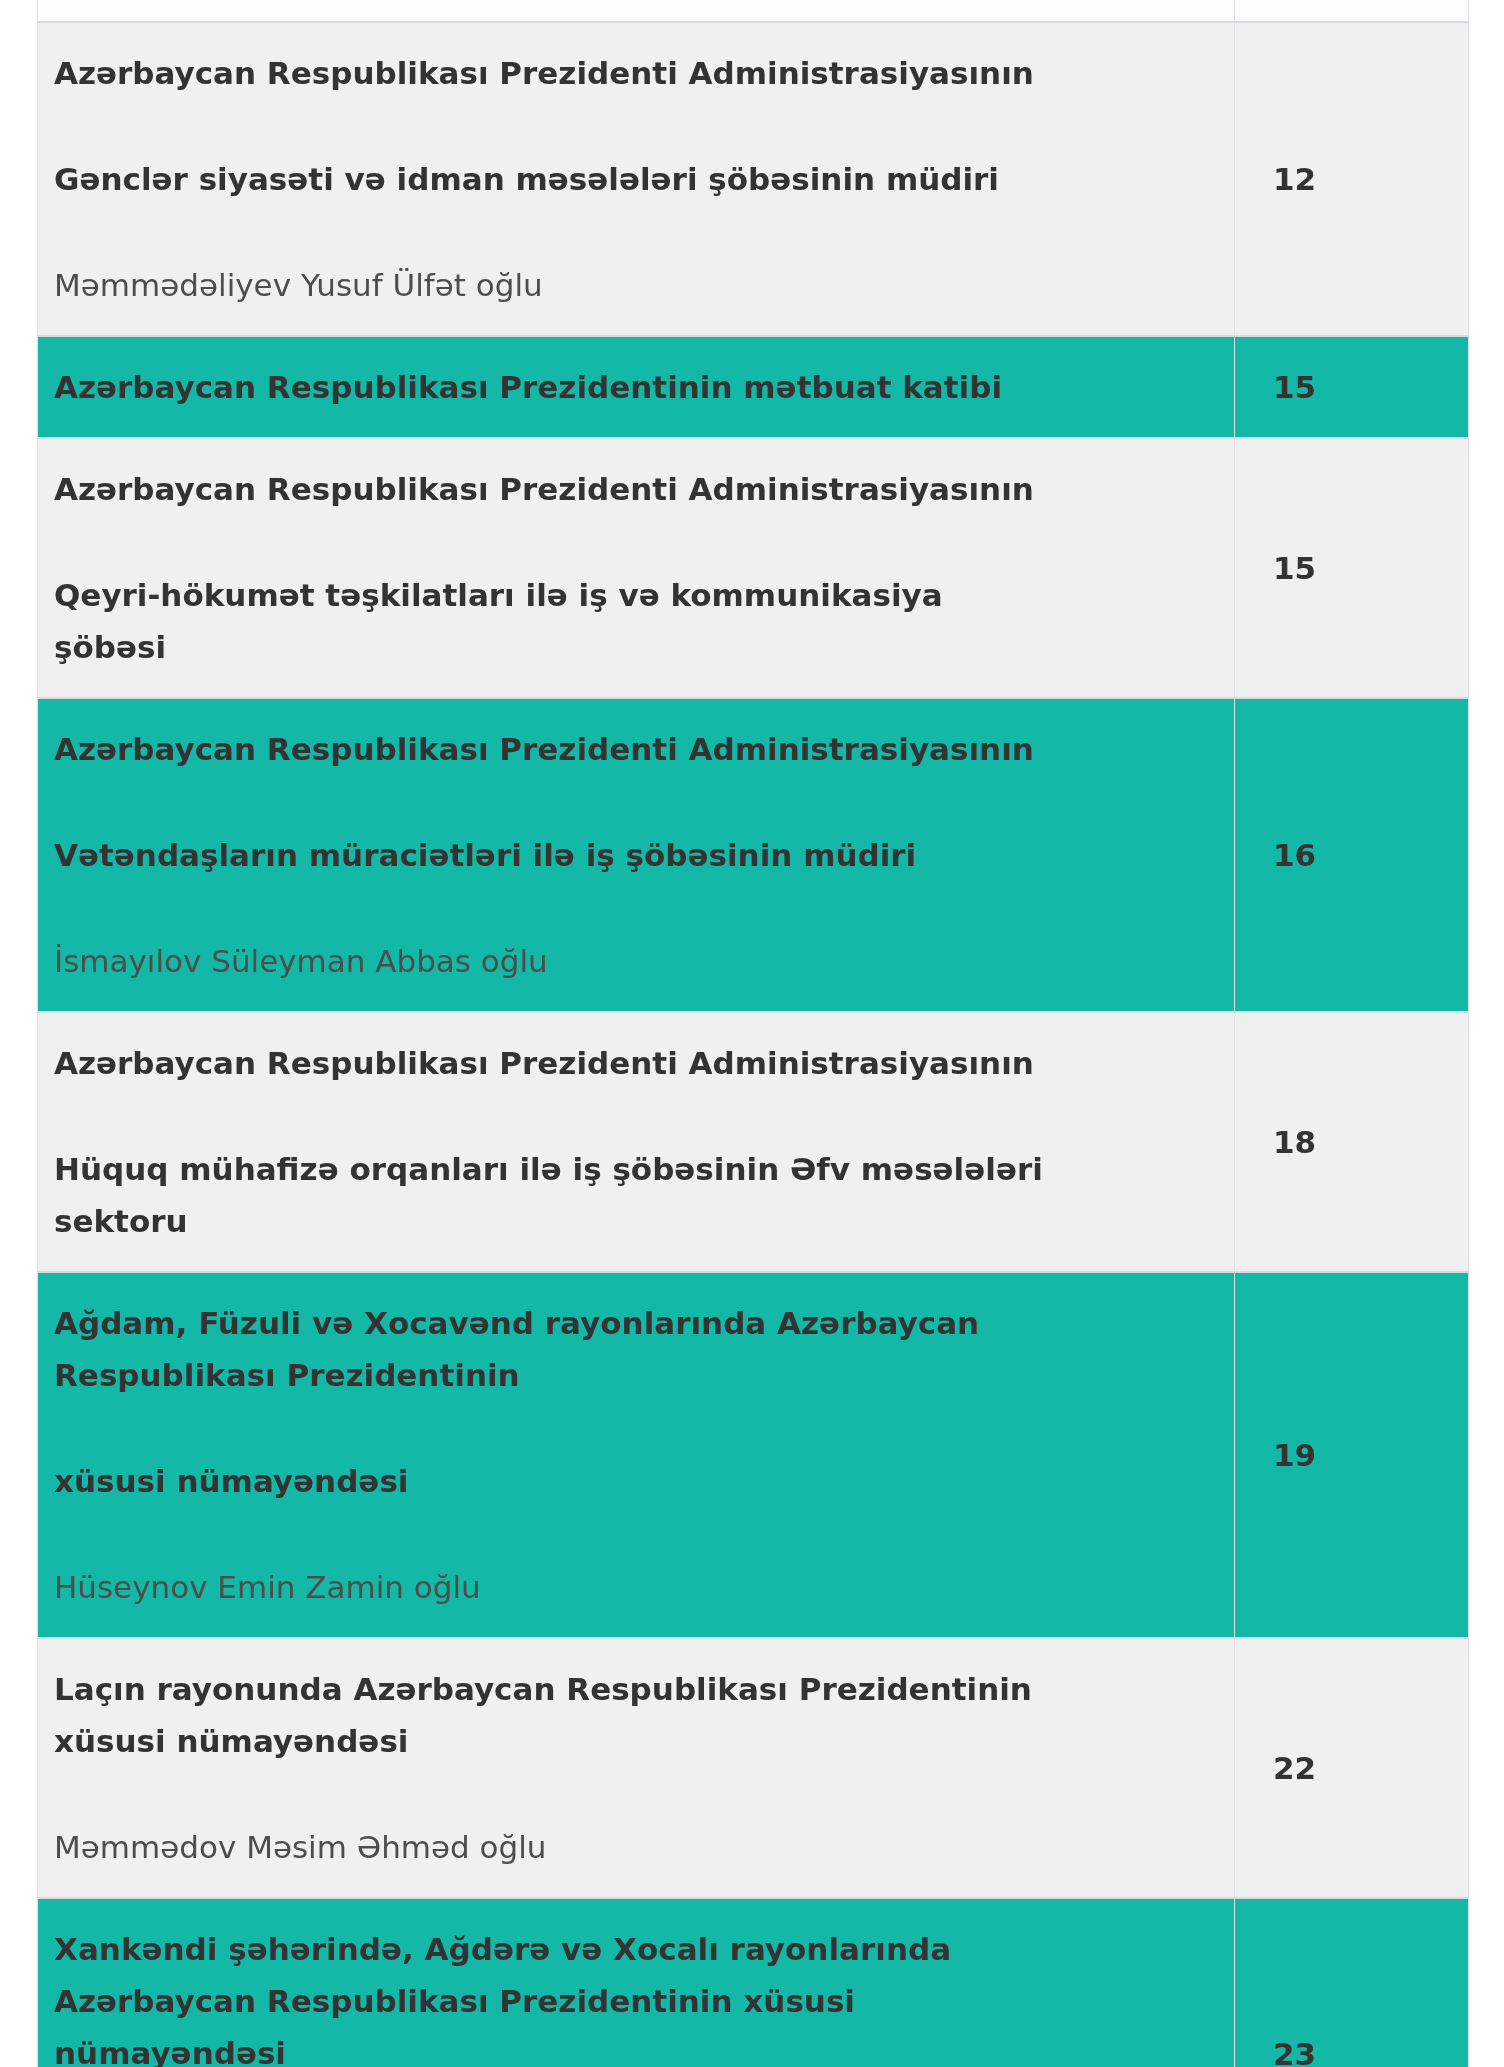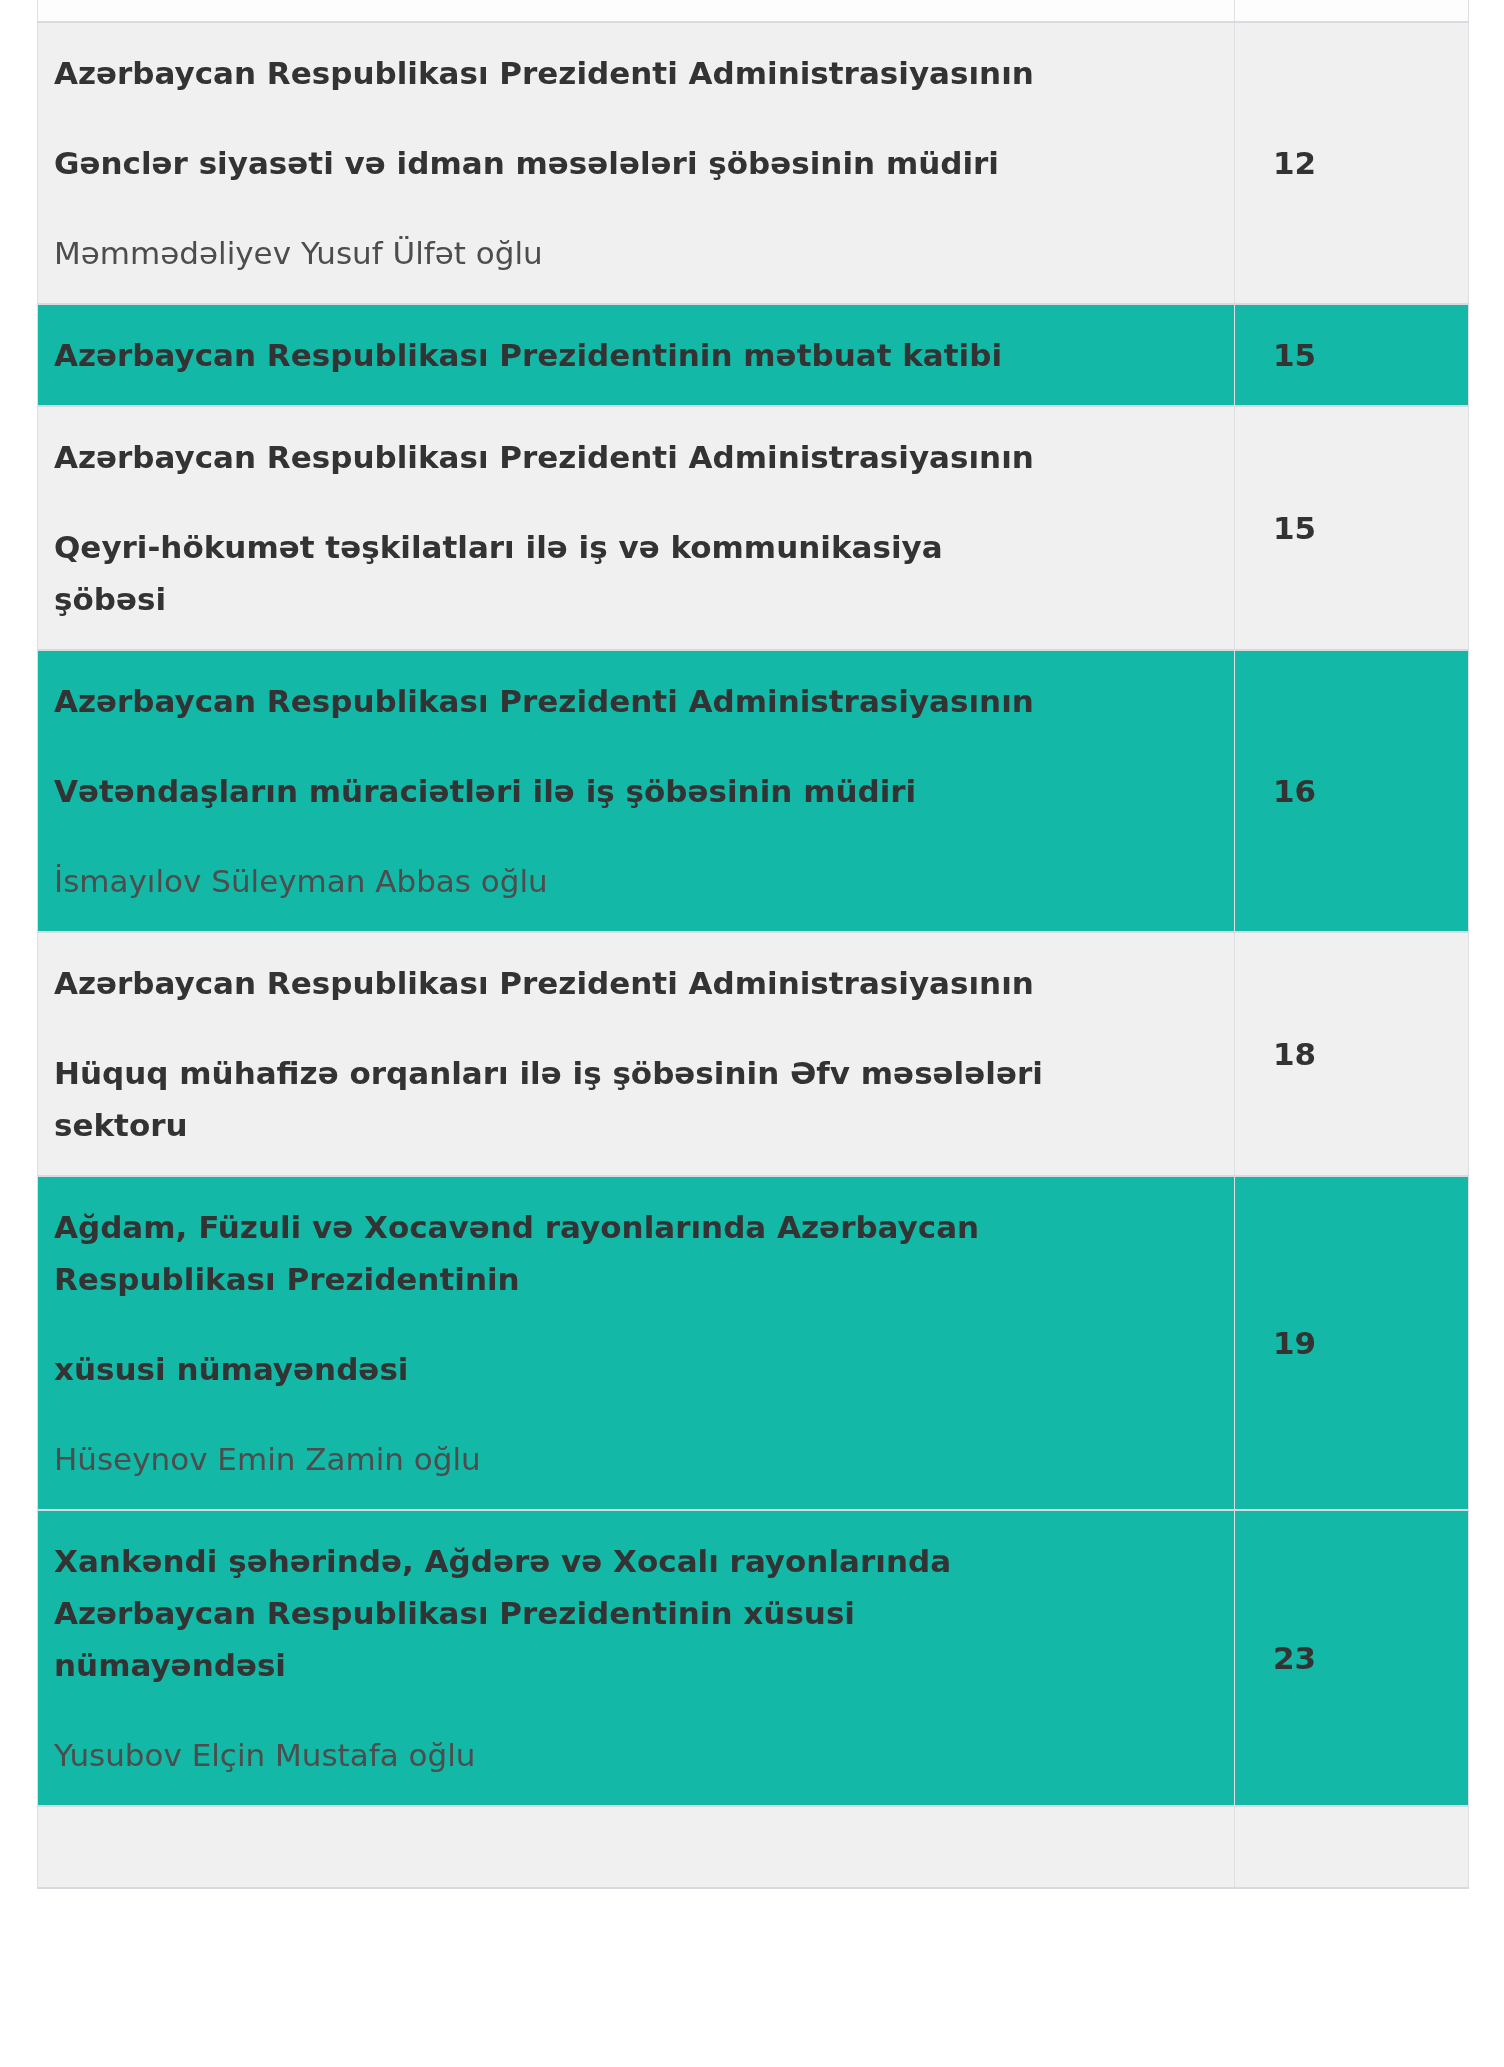--- a/index.html
+++ b/index.html
@@ -36,21 +36,21 @@
   tr.shade-white td { background: #14b8a6; }
 
   td.pos { padding: 24px 16px; }
   td.num { padding: 24px 38px; }
 
   td.pos p {
     margin: 0;
     font-size: 31px;
     line-height: 52px;
   }
-  td.pos p + p { margin-top: 38px; }
+  td.pos p + p { margin-top: 54px; }
   td.pos p.bold {
     font-weight: bold;
     color: #333333;
   }
   td.pos p.regular {
     font-weight: normal;
     color: #4d4d4d;
   }
   .ln { display: block; }
 
@@ -169,20 +169,34 @@
               <span class="ln">xüsusi nümayəndəsi</span>
             </p>
             <p class="regular">
               <span class="ln">Hüseynov Emin Zamin oğlu</span>
             </p>
           </td>
           <td class="num">
             <p>19</p>
           </td>
         </tr>
+        <tr class="shade-gray">
+          <td class="pos">
+            <p class="bold">
+              <span class="ln">Laçın rayonunda Azərbaycan Respublikası Prezidentinin</span>
+              <span class="ln">xüsusi nümayəndəsi</span>
+            </p>
+            <p class="regular">
+              <span class="ln">Məmmədov Məsim Əhməd oğlu</span>
+            </p>
+          </td>
+          <td class="num">
+            <p>22</p>
+          </td>
+        </tr>
         <tr class="shade-white">
           <td class="pos">
             <p class="bold">
               <span class="ln">Xankəndi şəhərində, Ağdərə və Xocalı rayonlarında</span>
               <span class="ln">Azərbaycan Respublikası Prezidentinin xüsusi</span>
               <span class="ln">nümayəndəsi</span>
             </p>
             <p class="regular">
               <span class="ln">Yusubov Elçin Mustafa oğlu</span>
             </p>

